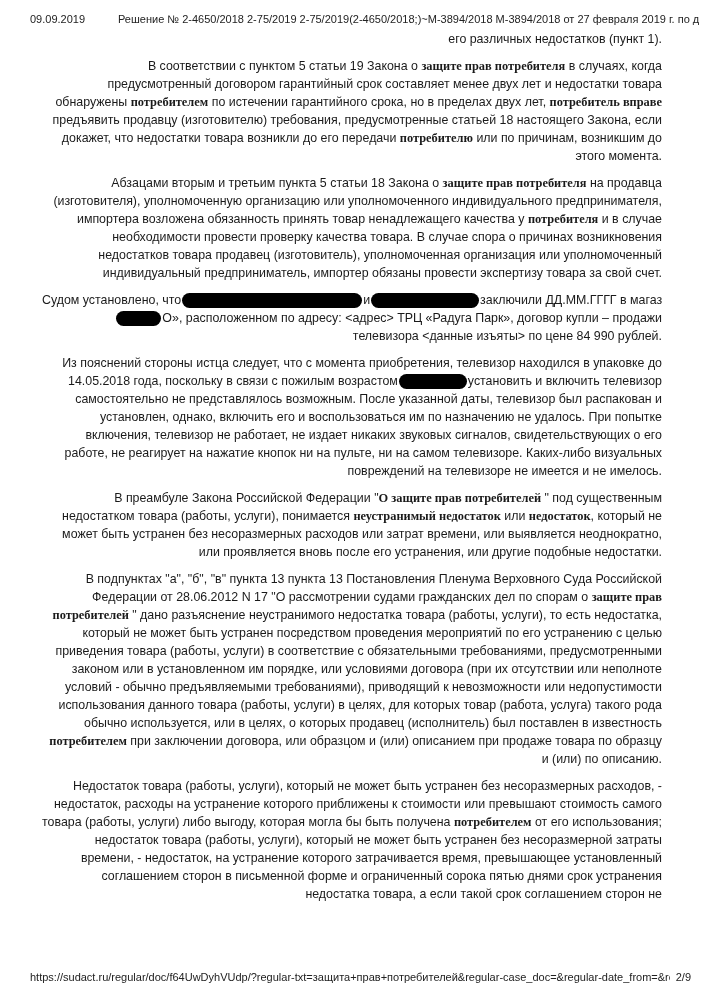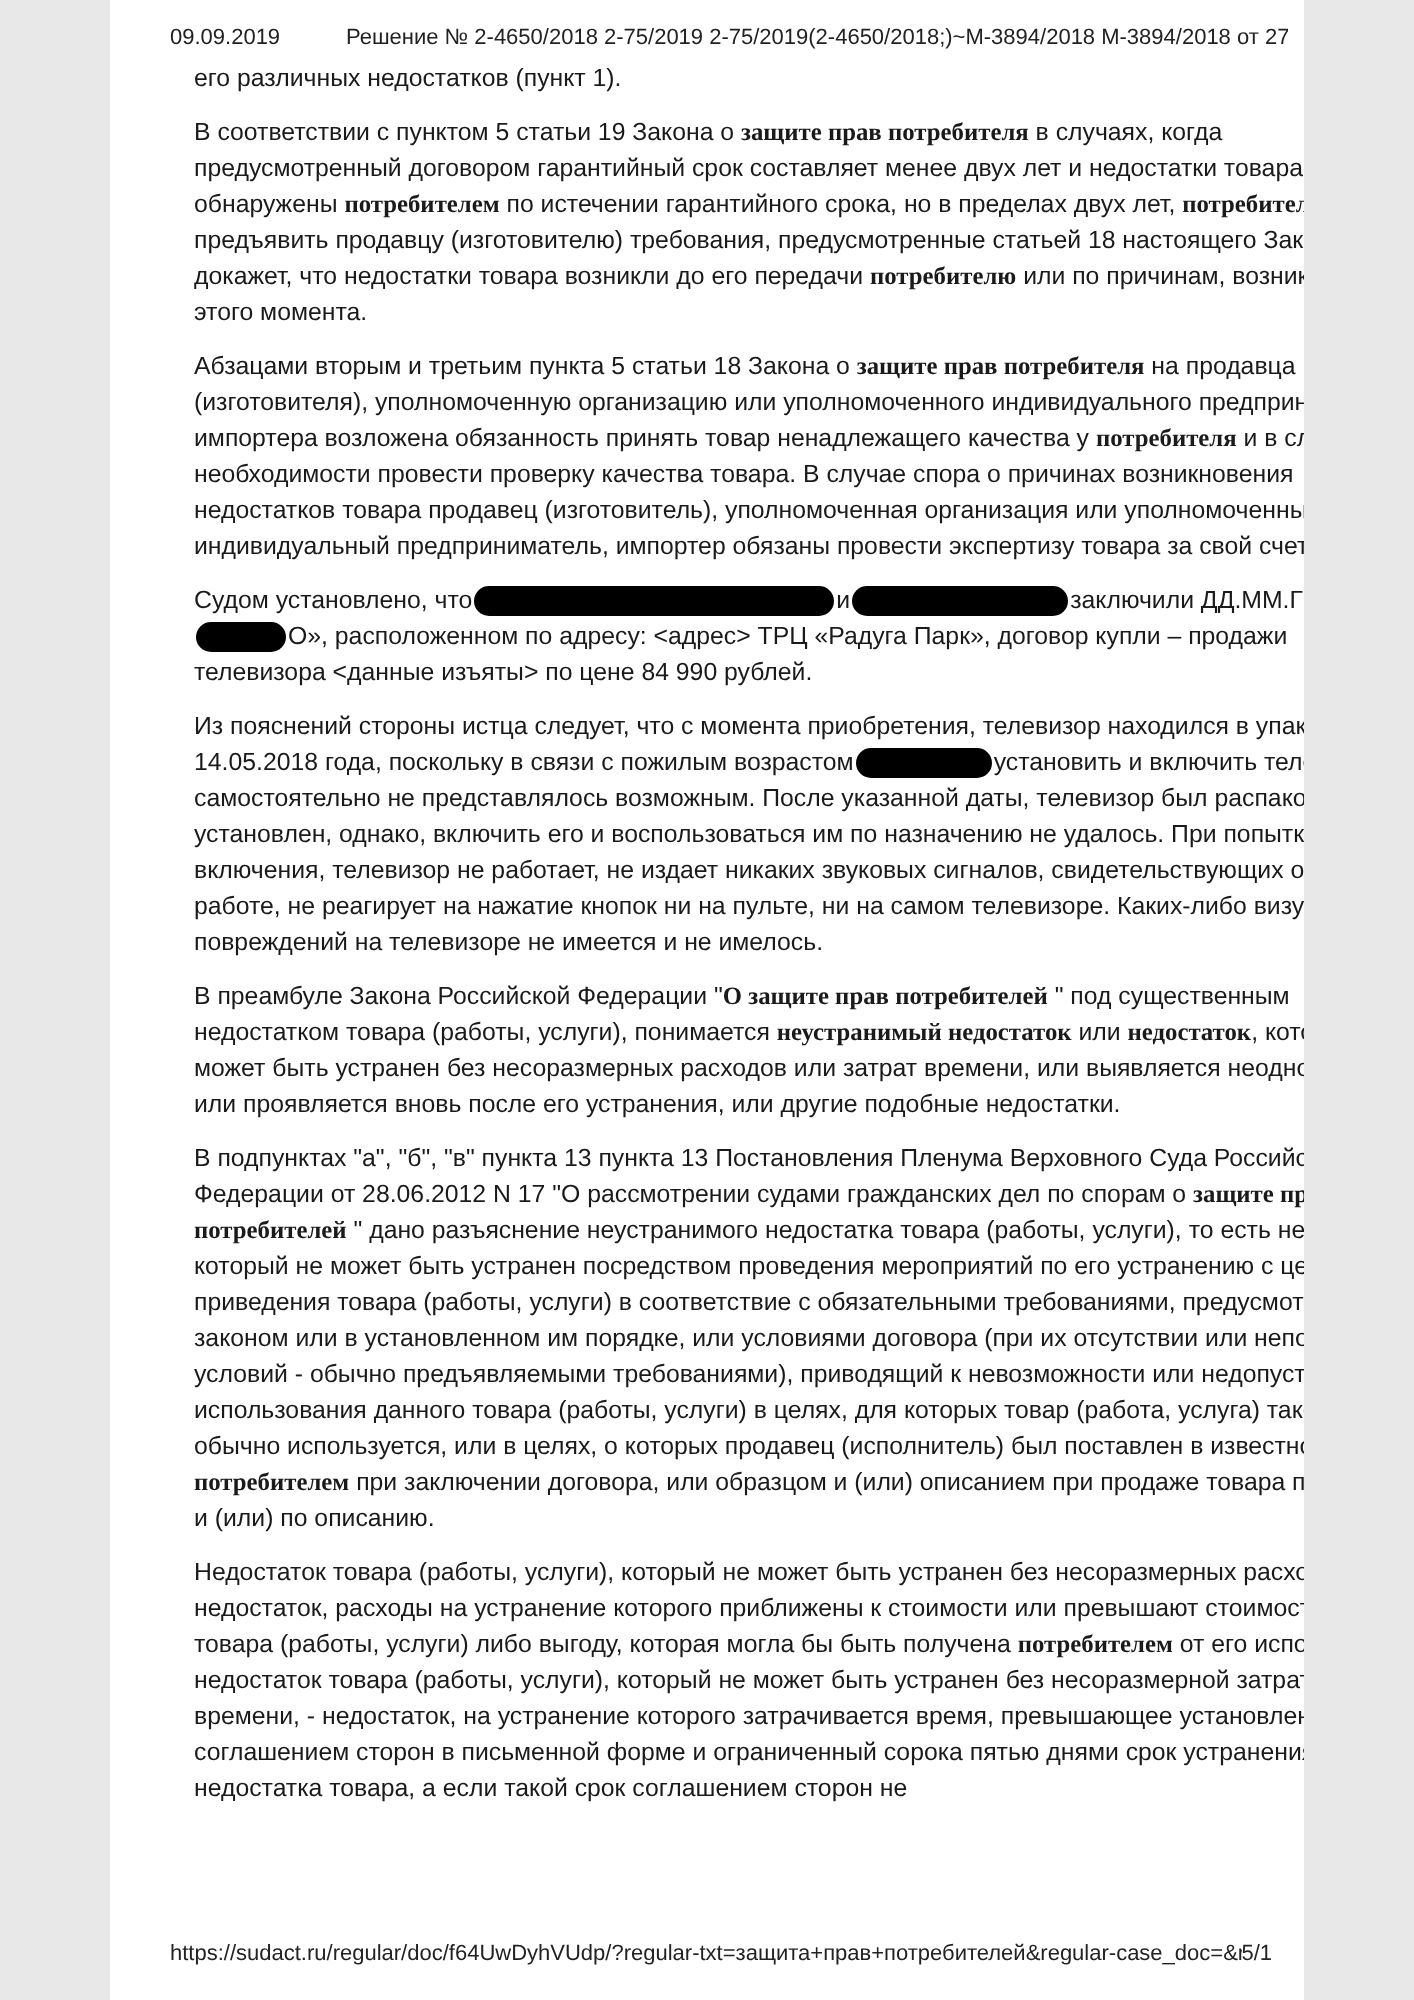--- a/index.html
+++ b/index.html
@@ -1,39 +1,39 @@
 <!DOCTYPE html>
 <html><head>
 <meta charset="utf-8">
 <style>
   html,body { margin:0; padding:0; background:#e8e8e8; }
   .page {
     position: relative;
-    width: 597px; height: 1000px;
+    width: 707px; height: 1000px;
     margin: 0 auto;
     background: #ffffff;
     font-family: "Liberation Sans", "DejaVu Sans", sans-serif;
     color: #1a1a1a;
     overflow: hidden;
   }
   .hdr {
     position: absolute; top: 13px; left: 30px; right: 8px;
     display: flex; align-items: baseline;
     font-size: 11px; color: #222222;
     white-space: nowrap;
   }
   .hdr-date { width: 88px; flex: 0 0 88px; }
   .hdr-title { flex: 1 1 auto; overflow: hidden; }
   .content {
     position: absolute; top: 30px; left: 42px;
     width: 620px; height: 936px;
     overflow: hidden;
     font-size: 12.4px; line-height: 18px;
   }
-  .content p.para { margin: 0 0 9px 0; }
+  .content p.para { margin: 0 0 9px 0; text-align: right; }
   .content p.para.fixedlines { white-space: nowrap; }
   .content b { font-weight: bold; font-family: Liberation Serif, serif; }
   .redact {
     display: inline-block;
     background: #000000;
     height: 15px;
     border-radius: 8px;
     vertical-align: text-bottom;
     margin: 0 1px;
     position: relative; top: 1px;
@@ -62,16 +62,16 @@
       <p class="para">Абзацами вторым и третьим пункта 5 статьи 18 Закона о <b>защите прав потребителя</b> на продавца (изготовителя), уполномоченную организацию или уполномоченного индивидуального предпринимателя, импортера возложена обязанность принять товар ненадлежащего качества у <b>потребителя</b> и в случае необходимости провести проверку качества товара. В случае спора о причинах возникновения недостатков товара продавец (изготовитель), уполномоченная организация или уполномоченный индивидуальный предприниматель, импортер обязаны провести экспертизу товара за свой счет.</p>
       <p class="para fixedlines">Судом установлено, что<span class="redact" style="width: 180px;"></span>и<span class="redact" style="width: 108px;"></span>заключили ДД.ММ.ГГГГ в магазине<br><span class="redact" style="width: 45px;"></span>О», расположенном по адресу: &lt;адрес&gt; ТРЦ «Радуга Парк», договор купли – продажи<br>телевизора &lt;данные изъяты&gt; по цене 84 990 рублей.</p>
       <p class="para">Из пояснений стороны истца следует, что с момента приобретения, телевизор находился в упаковке до 14.05.2018 года, поскольку в связи с пожилым возрастом<span class="redact" style="width: 68px;"></span>установить и включить телевизор самостоятельно не представлялось возможным. После указанной даты, телевизор был распакован и установлен, однако, включить его и воспользоваться им по назначению не удалось. При попытке включения, телевизор не работает, не издает никаких звуковых сигналов, свидетельствующих о его работе, не реагирует на нажатие кнопок ни на пульте, ни на самом телевизоре. Каких-либо визуальных повреждений на телевизоре не имеется и не имелось.</p>
       <p class="para">В преамбуле Закона Российской Федерации "<b>О защите прав потребителей</b> " под существенным недостатком товара (работы, услуги), понимается <b>неустранимый недостаток</b> или <b>недостаток</b>, который не может быть устранен без несоразмерных расходов или затрат времени, или выявляется неоднократно, или проявляется вновь после его устранения, или другие подобные недостатки.</p>
       <p class="para">В подпунктах "а", "б", "в" пункта 13 пункта 13 Постановления Пленума Верховного Суда Российской Федерации от 28.06.2012 N 17 "О рассмотрении судами гражданских дел по спорам о <b>защите прав потребителей</b> " дано разъяснение неустранимого недостатка товара (работы, услуги), то есть недостатка, который не может быть устранен посредством проведения мероприятий по его устранению с целью приведения товара (работы, услуги) в соответствие с обязательными требованиями, предусмотренными законом или в установленном им порядке, или условиями договора (при их отсутствии или неполноте условий - обычно предъявляемыми требованиями), приводящий к невозможности или недопустимости использования данного товара (работы, услуги) в целях, для которых товар (работа, услуга) такого рода обычно используется, или в целях, о которых продавец (исполнитель) был поставлен в известность <b>потребителем</b> при заключении договора, или образцом и (или) описанием при продаже товара по образцу и (или) по описанию.</p>
       <p class="para">Недостаток товара (работы, услуги), который не может быть устранен без несоразмерных расходов, - недостаток, расходы на устранение которого приближены к стоимости или превышают стоимость самого товара (работы, услуги) либо выгоду, которая могла бы быть получена <b>потребителем</b> от его использования; недостаток товара (работы, услуги), который не может быть устранен без несоразмерной затраты времени, - недостаток, на устранение которого затрачивается время, превышающее установленный соглашением сторон в письменной форме и ограниченный сорока пятью днями срок устранения недостатка товара, а если такой срок соглашением сторон не</p>
     </div>
 
   <div class="ftr">
     <span class="ftr-url">https://sudact.ru/regular/doc/f64UwDyhVUdp/?regular-txt=защита+прав+потребителей&amp;regular-case_doc=&amp;regular-date_from=&amp;regular-date_t…</span>
-    <span class="ftr-page">5/1</span>
+    <span class="ftr-page">2/9</span>
   </div>
 
 </div>
 
 </body></html>

